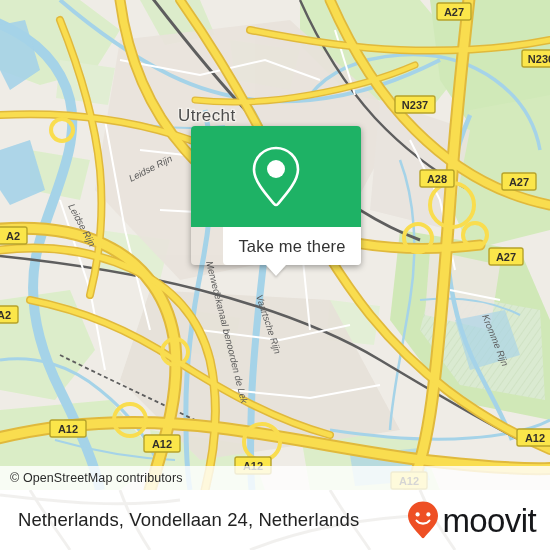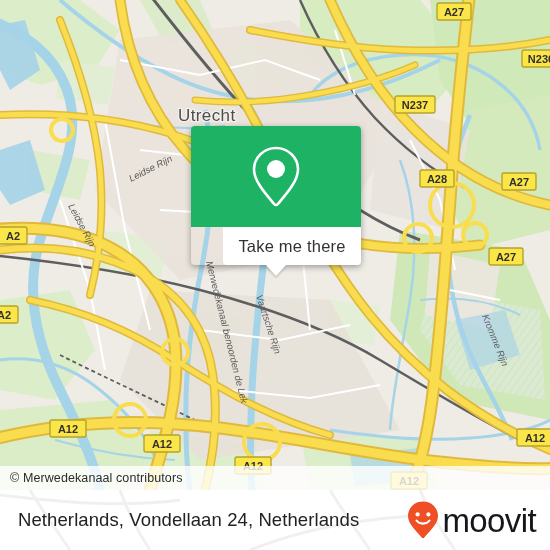--- a/index.html
+++ b/index.html
@@ -260,21 +260,21 @@
           </g>
           <g>
             <rect x="517" y="429" width="36" height="17" rx="2" fill="#fbe64a" stroke="#b7a32a" stroke-width="1.4"></rect>
             <text x="535" y="442" fill="#33302a">A12</text>
           </g>
         </g>
       </g>
     </svg>
 
     <div class="attrib">
-      <span>© Merwedekanaal contributors</span>
+      <span>© OpenStreetMap contributors</span>
     </div>
   </div>
 
   <div class="popup">
     <div class="popup-head" style="background:#1eb265;">
       <svg width="56" height="66" viewBox="0 0 56 66">
         <path d="M28 4 C15.8 4 6 13.6 6 25.4 C6 38 20 52.5 26.4 60.2 C27.2 61.2 28.8 61.2 29.6 60.2 C36 52.5 50 38 50 25.4 C50 13.6 40.2 4 28 4 Z" fill="none" stroke="#ffffff" stroke-width="2.6"></path>
         <circle cx="28" cy="25" r="9" fill="#ffffff"></circle>
       </svg>
     </div>

